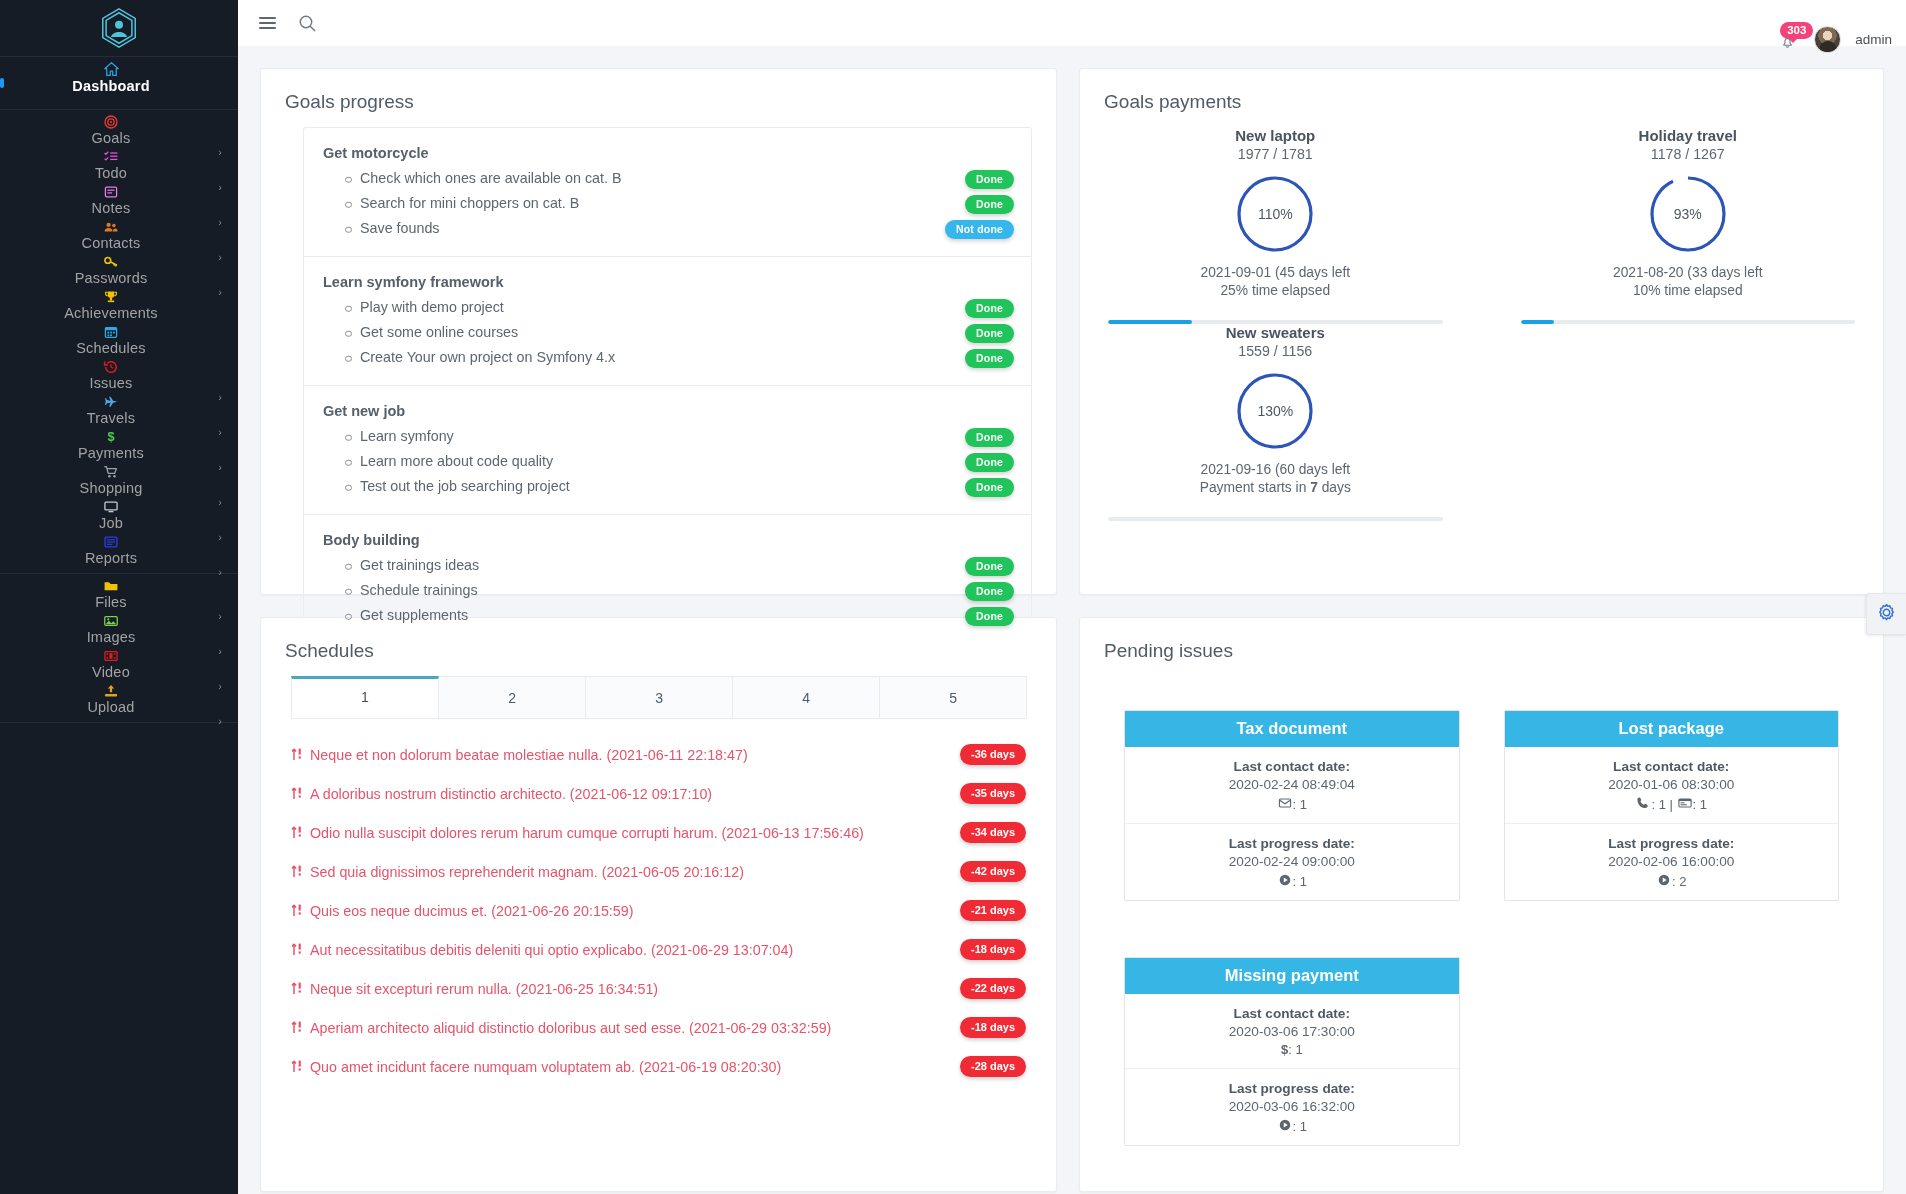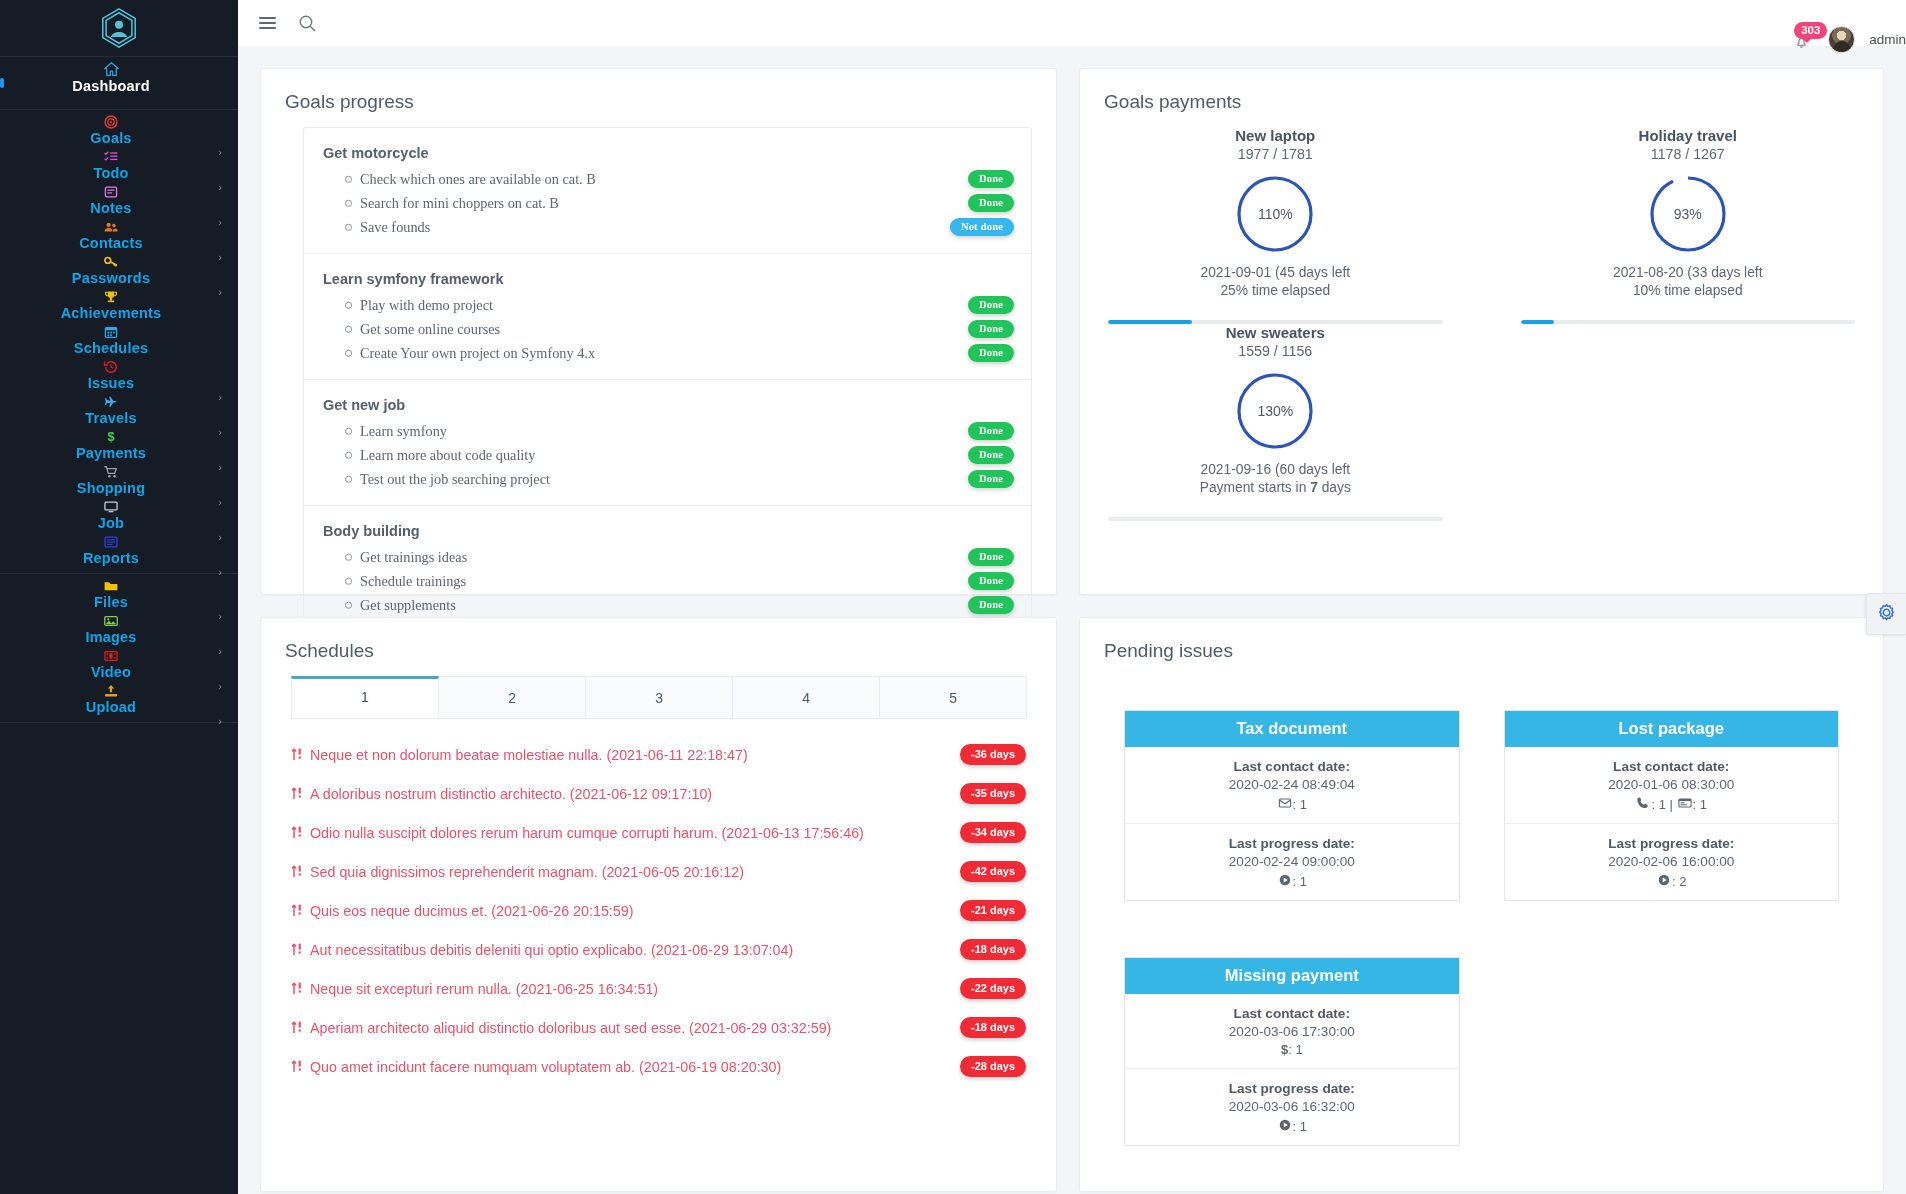--- a/index.html
+++ b/index.html
@@ -30,22 +30,22 @@
     position: relative;
     cursor: pointer;
     flex-direction: column;
   }
   .nav-item .ico {
     width: 52px; min-width: 52px;
     display: flex; align-items: center; justify-content: center;
     font-size: 15px; line-height: 1;
   }
   .nav-item .lbl {
-    font-size: 14.5px; color: #0ea5e9; letter-spacing: .2px;
-    white-space: nowrap; flex: 1; font-weight: bold;
+    font-size: 14.5px; color: #a3a3a3; letter-spacing: .2px;
+    white-space: nowrap; flex: 1;
   }
   .nav-item.active .lbl { color: #ffffff; font-weight: 700; }
   .nav-item.active::before {
     content:""; position: absolute; left: 0; top: 50%;
     transform: translateY(-50%);
     width: 4px; height: 10px; border-radius: 2px; background: #2196f3;
   }
   .nav-item .chev {
     font-size: 11px; color: #7c8594; margin-left: auto;
   }
@@ -54,21 +54,21 @@
   #topbar {
     position: absolute; left: 238px; top: 0;
     width: 1668px; height: 46px;
     background: #ffffff;
     display: flex; align-items: center;
     z-index: 20;
   }
   #hamburger { margin-left: 21px; cursor: pointer; display:flex; flex-direction:column; gap:3px; }
   #hamburger span { display:block; width: 17px; height: 2.2px; background:#60686f; border-radius:1px; }
   #topsearch { margin-left: 22px; cursor: pointer; display:flex; }
-  .topright { margin-left: auto; display: flex; align-items: center; gap: 14px; margin-top: 32px; }
+  .topright { margin-left: auto; display: flex; align-items: center; padding-right: 14px; gap: 14px; margin-top: 32px; }
   #bell-wrap { position: relative; width: 26px; height: 30px; cursor: pointer; }
   #bell-badge {
     position: absolute; top: -2px; left: 6px;
     background: #f5427b; color: #fff;
     font-size: 11.5px; font-weight: 700;
     padding: 2px 7px; border-radius: 10px;
     line-height: 1.15;
   }
   #bell-badge::after {
     content:""; position: absolute; left: 8px; bottom: -4px;
@@ -111,24 +111,23 @@
     border: 1px solid #e9ecef; border-radius: 3px;
     overflow: hidden;
   }
   .goal-block { padding: 17px 0 14px 0; border-bottom: 1px solid #e9ecef; }
   .goal-block:last-child { border-bottom: none; }
   .goal-name {
     font-size: 14.5px; font-weight: 700; color: #56606a;
     padding: 0 0 6px 19px;
   }
   .goal-task {
-    display: flex; align-items: flex-end;
+    display: flex; align-items: flex-start;
     padding: 3px 17px 3px 56px;
     position: relative;
-    font-family: Liberation Serif, serif;
   }
   .goal-task::before {
     content:""; position: absolute; left: 41px; top: 50%;
     transform: translateY(-50%);
     width: 4.5px; height: 4.5px; border-radius: 50%;
     border: 1px solid #8d949b;
   }
   .goal-task .tname { font-size: 14.3px; color: #5d666f; }
   .pill {
     margin-left: auto;

